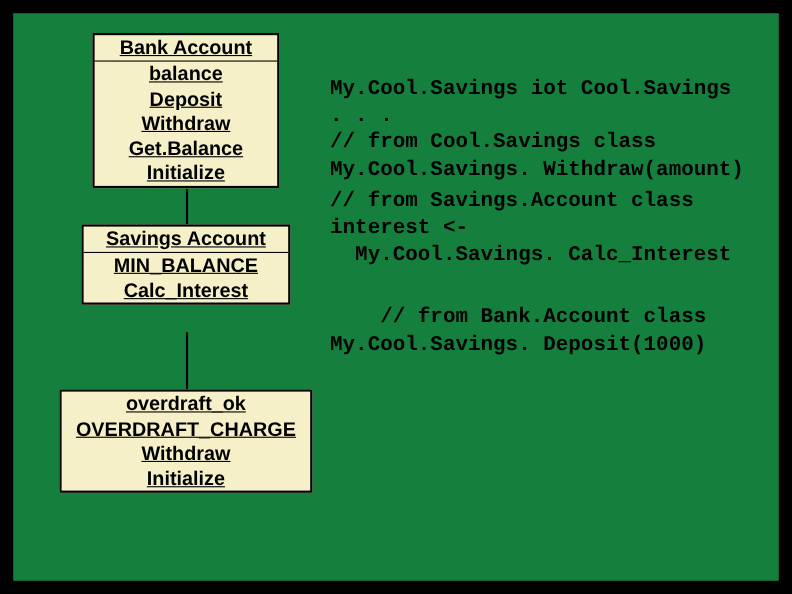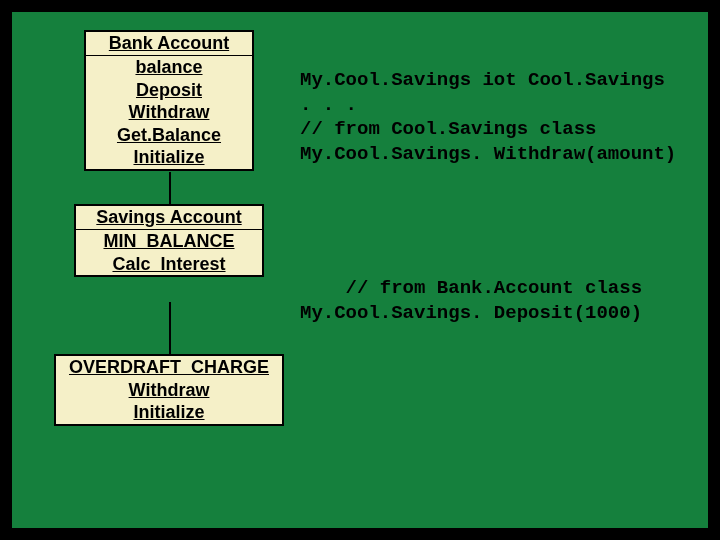--- a/index.html
+++ b/index.html
@@ -69,27 +69,31 @@
 
   <div class="class-box" style="left:62px; top:192px; width:190px;">
     <div class="class-title">Savings Account</div>
     <div class="class-row">MIN_BALANCE</div>
     <div class="class-row">Calc_Interest</div>
   </div>
 
   <div class="connector" style="top:290px; height:52px;"></div>
 
   <div class="class-box" style="left:42px; top:342px; width:230px;">
+    <div class="class-row">overdraft_ok</div>
     <div class="class-row">OVERDRAFT_CHARGE</div>
     <div class="class-row">Withdraw</div>
     <div class="class-row">Initialize</div>
   </div>
 
   <div class="code-block" style="left:288px; top:24px;margin-top:32px;">My.Cool.Savings iot Cool.Savings
 . . .
 // from Cool.Savings class
 My.Cool.Savings. Withdraw(amount)</div>
 
+  <div class="code-block" style="left:288px; top:158px;">// from Savings.Account class
+interest &lt;-
+  My.Cool.Savings. Calc_Interest</div>
 
   <div class="code-block" style="left:288px; top:264px;text-align:right;">// from Bank.Account class
 My.Cool.Savings. Deposit(1000)</div>
 
 </div>
 
 </body></html>

